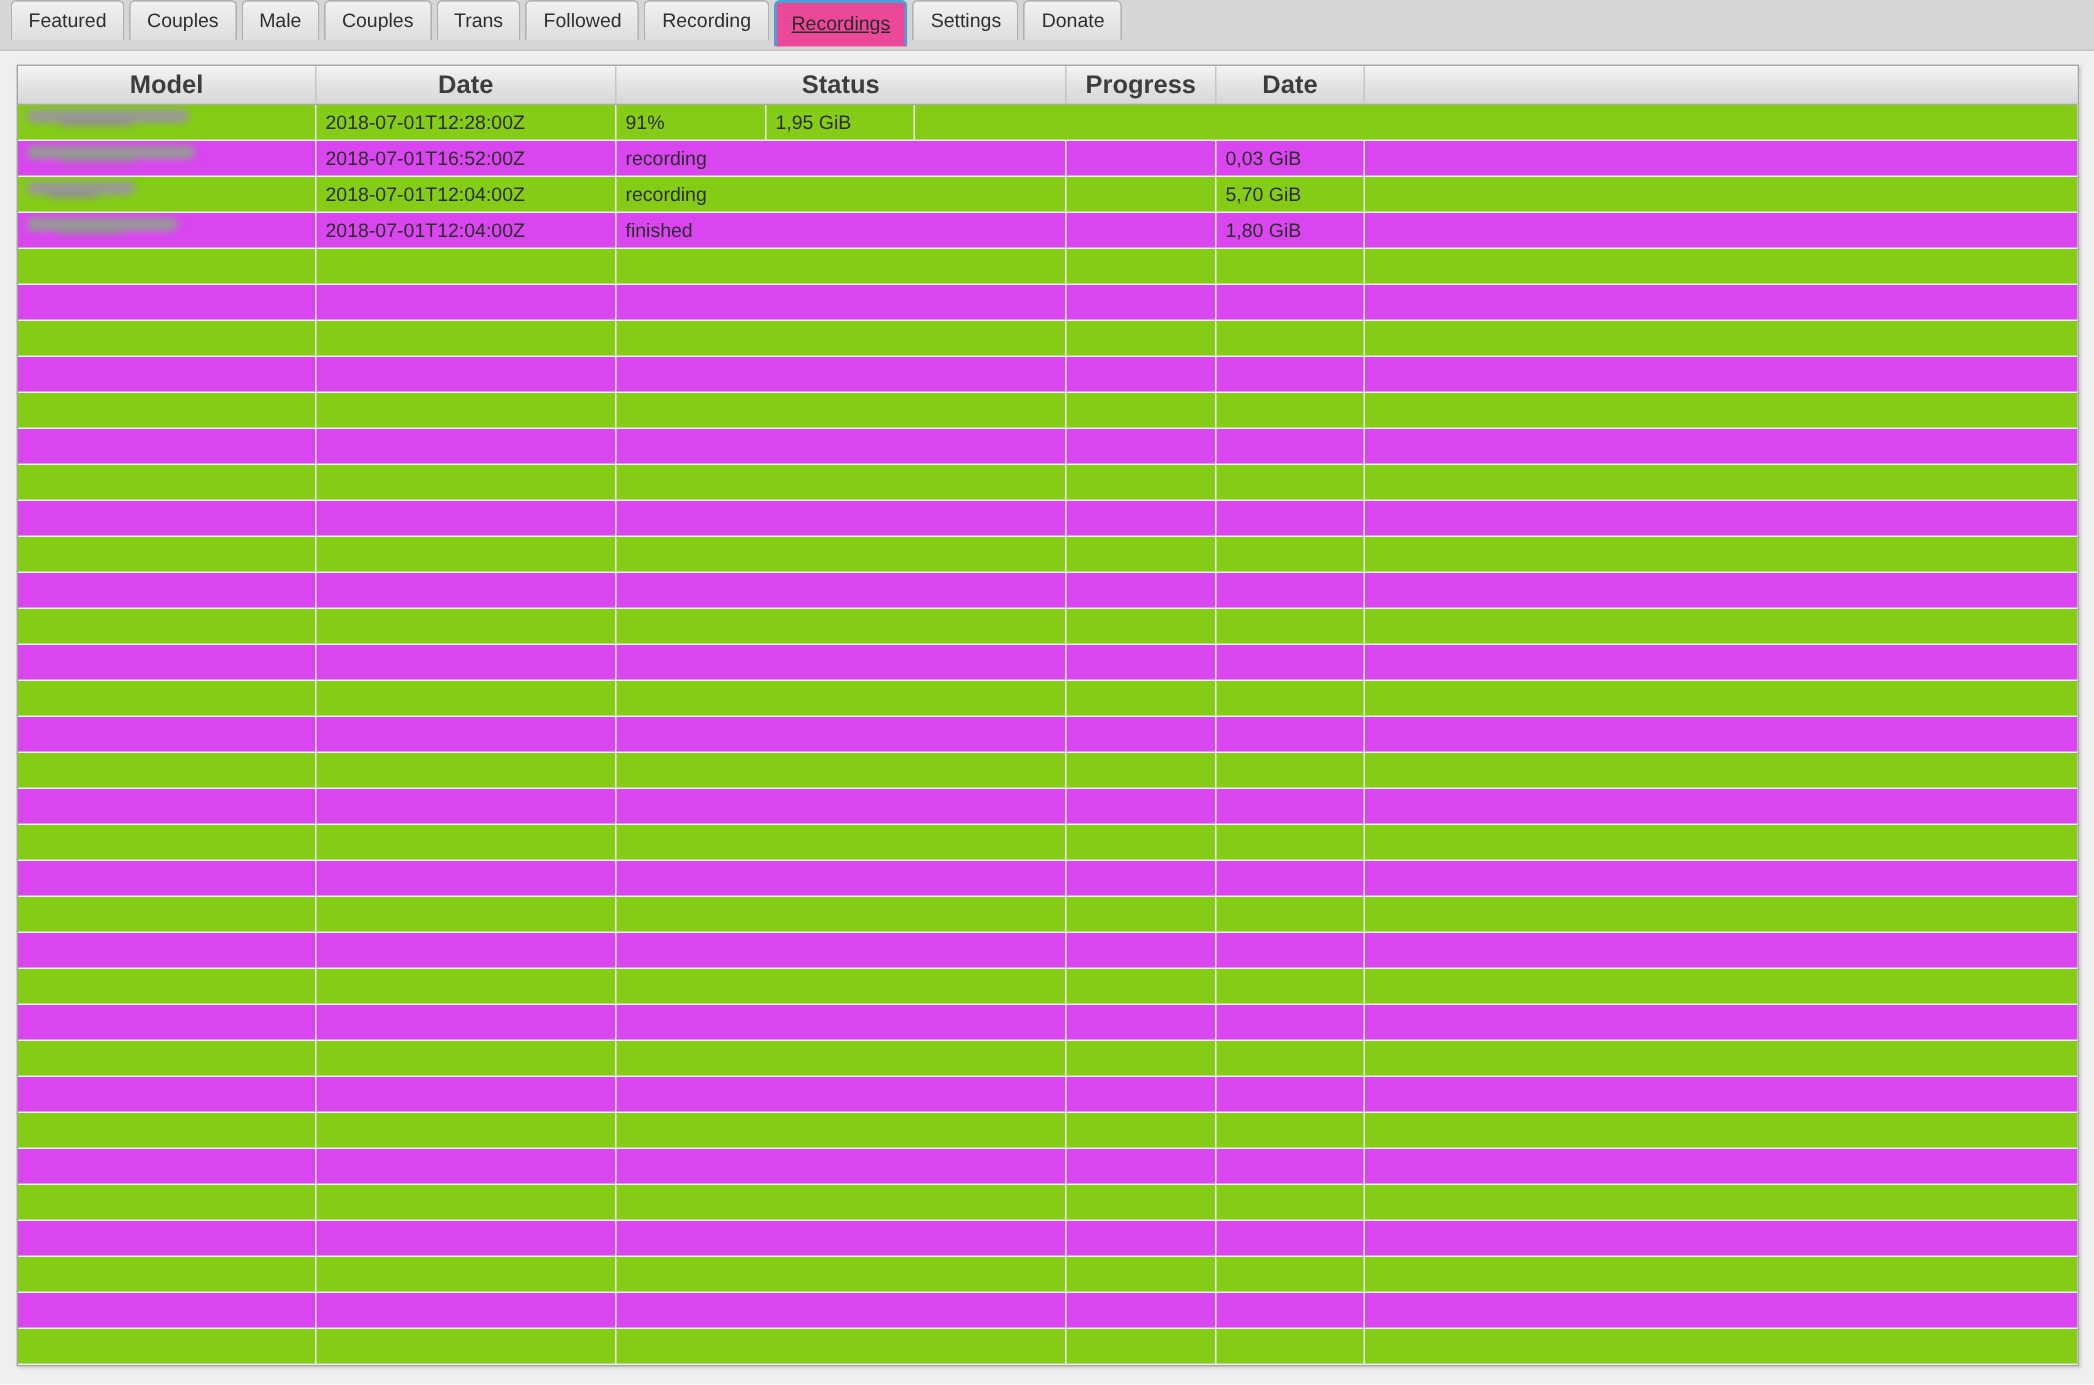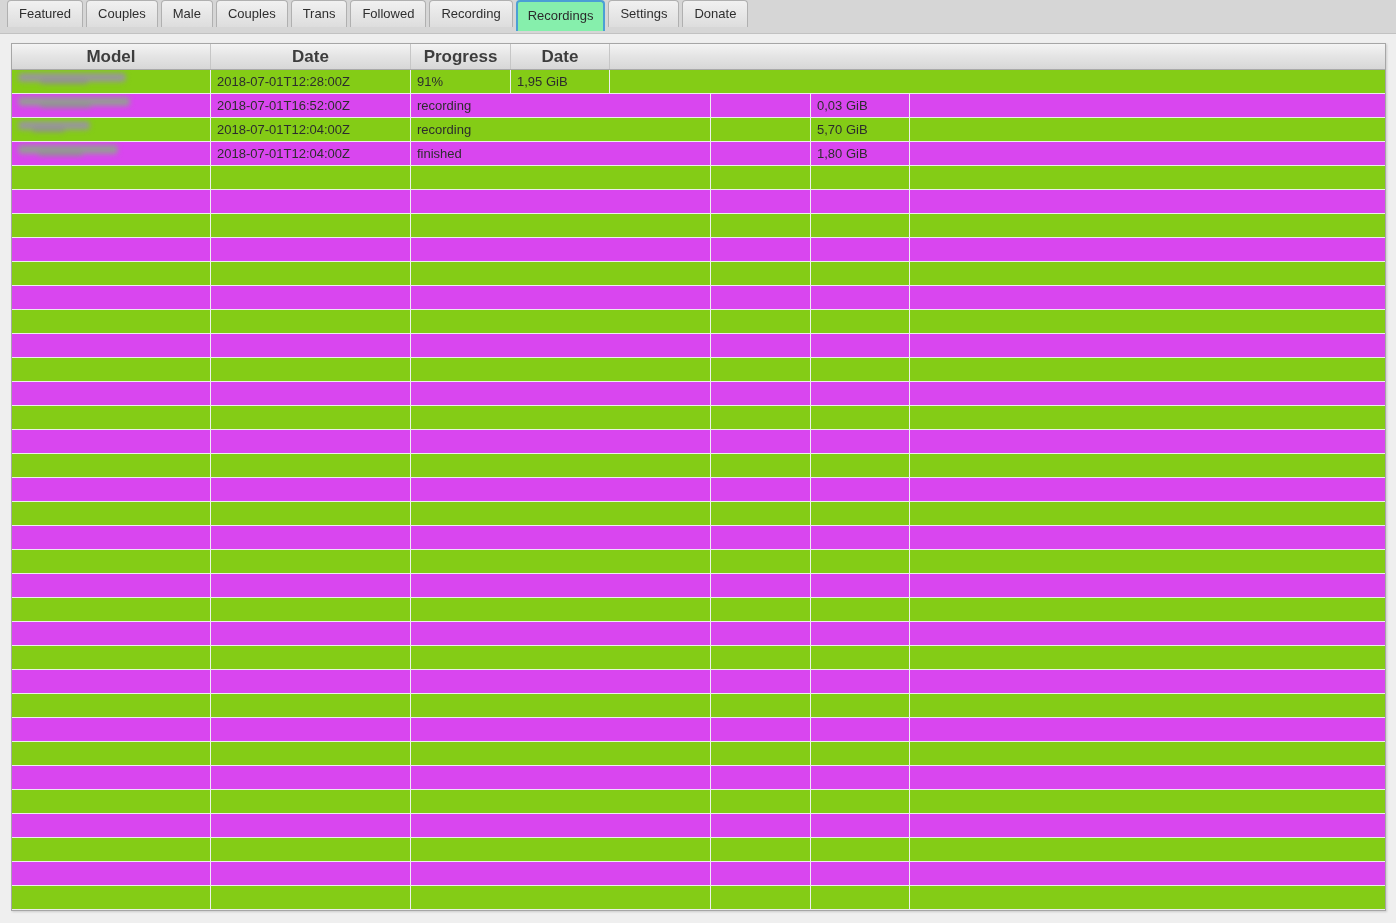--- a/index.html
+++ b/index.html
@@ -32,29 +32,30 @@
     border-bottom: none;
     border-radius: 4px 4px 0 0;
     height: 27px;
     box-sizing: border-box;
     padding: 0 11px 2px;
     margin-right: 3px;
     cursor: pointer;
     white-space: nowrap;
   }
   .tab.active {
-    background: #86efac;
+    background: #ec4899;
     border: 2px solid #4b9fd5;
     border-bottom: none;
     height: 31px;
     margin-bottom: -1px;
     position: relative;
     z-index: 2;
     padding: 0 10px 2px;
     color: #2b2b2b;
+    text-decoration: underline;
   }
 
   
   .content {
     padding: 9px 10px 0 11px;
   }
   .tableview {
     box-sizing: border-box;
     height: 868px;
     border: 1px solid #a6a6a6;
@@ -144,20 +145,21 @@
       <button class="tab">Recording</button>
       <button class="tab active">Recordings</button>
       <button class="tab">Settings</button>
       <button class="tab">Donate</button>
     </div>
   <div class="content">
     <div class="tableview">
       <div class="thead" id="thead">
           <div class="th col0">Model</div>
           <div class="th col1">Date</div>
+          <div class="th col2">Status</div>
           <div class="th col3">Progress</div>
           <div class="th col4">Date</div>
           <div class="th colf"></div>
         </div>
       <div class="tbody" id="tbody">
           <div class="tr odd">
             <div class="td col0"><span class="redacted" style="width: 108px;"><span class="bar"></span><span class="tail"></span></span></div>
             <div class="td col1">2018-07-01T12:28:00Z</div>
             <div class="td col3">91%</div>
             <div class="td col4">1,95 GiB</div>

